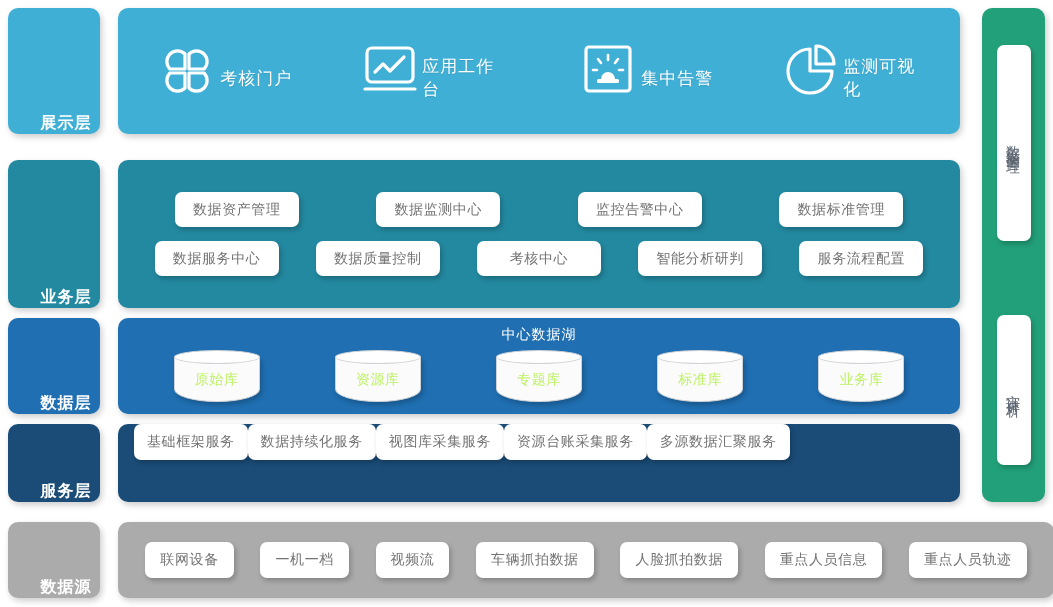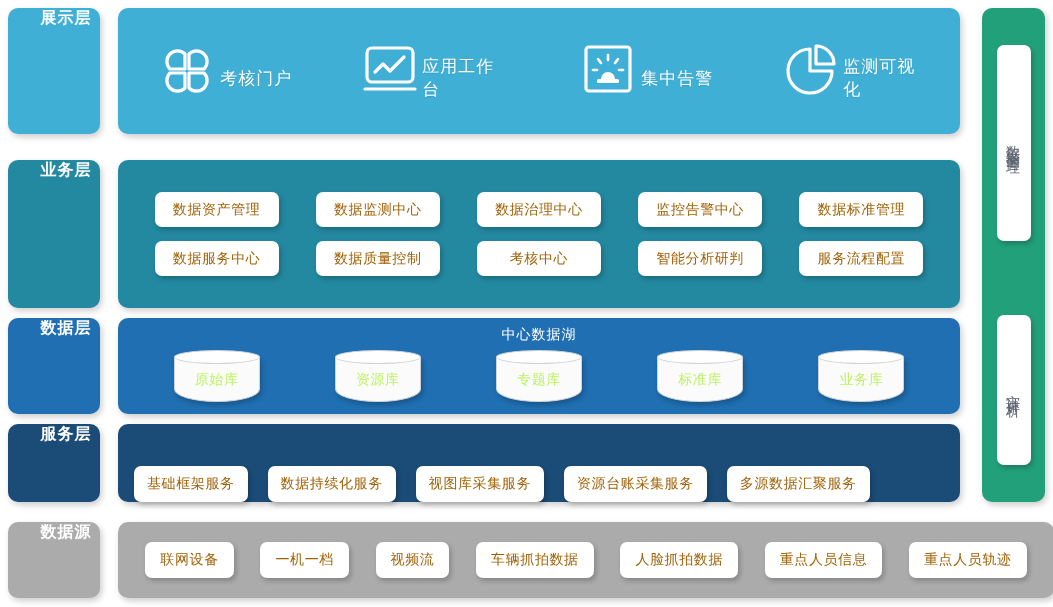--- a/index.html
+++ b/index.html
@@ -17,21 +17,21 @@
     overflow: hidden;
   }
 
   
   .layer-label {
     position: absolute;
     left: 8px;
     width: 92px;
     border-radius: 10px;
     display: flex;
-    align-items: flex-start;
+    align-items: flex-end;
     justify-content: center;
     color: #ffffff;
     font-weight: bold;
     font-size: 16px;
     letter-spacing: 1px;
     box-shadow: 2px 3px 6px rgba(0,0,0,0.20);
     padding-left: 24px;
   }
 
   
@@ -68,21 +68,21 @@
     text-shadow: 0 1px 1px rgba(0,0,0,0.10);
   }
 
   
   .chip {
     background: #ffffff;
     border-radius: 7px;
     display: flex;
     align-items: center;
     justify-content: center;
-    color: #a16207;
+    color: #737373;
     font-size: 14px;
     letter-spacing: 0.6px;
     box-shadow: 2px 3px 5px rgba(0,0,0,0.22);
     white-space: nowrap;
   }
 
   
   #business-body {
     display: flex;
     flex-direction: column;
@@ -151,23 +151,23 @@
     color: #bef264;
     font-size: 14px;
     letter-spacing: 0.6px;
     margin-top: 7px;
     text-align: right;
   }
 
   
   #service-body {
     display: flex;
-    align-items: flex-end;
+    align-items: flex-start;
     padding: 0 16px;
-    gap: 20px;
+    gap: 0;
   }
   #service-body .chip {
     height: 36px;
     padding: 0 13px;
   }
 
   
   #source-body {
     display: flex;
     align-items: center;
@@ -269,21 +269,20 @@
   </div>
 
   <div class="layer-label" id="business-label" style="top:160px;height:148px;background:#2389A0;">
     <span>业务层</span>
   </div>
 
   <div class="layer-body" id="business-body" style="top:160px;height:148px;width:842px;background:#2389A0;">
     <div class="chip-row">
       <div class="chip">数据资产管理</div>
       <div class="chip">数据监测中心</div>
-      <div class="chip">数据治理中心</div>
       <div class="chip">监控告警中心</div>
       <div class="chip">数据标准管理</div>
     </div>
     <div class="chip-row">
       <div class="chip">数据服务中心</div>
       <div class="chip">数据质量控制</div>
       <div class="chip">考核中心</div>
       <div class="chip">智能分析研判</div>
       <div class="chip">服务流程配置</div>
     </div>

